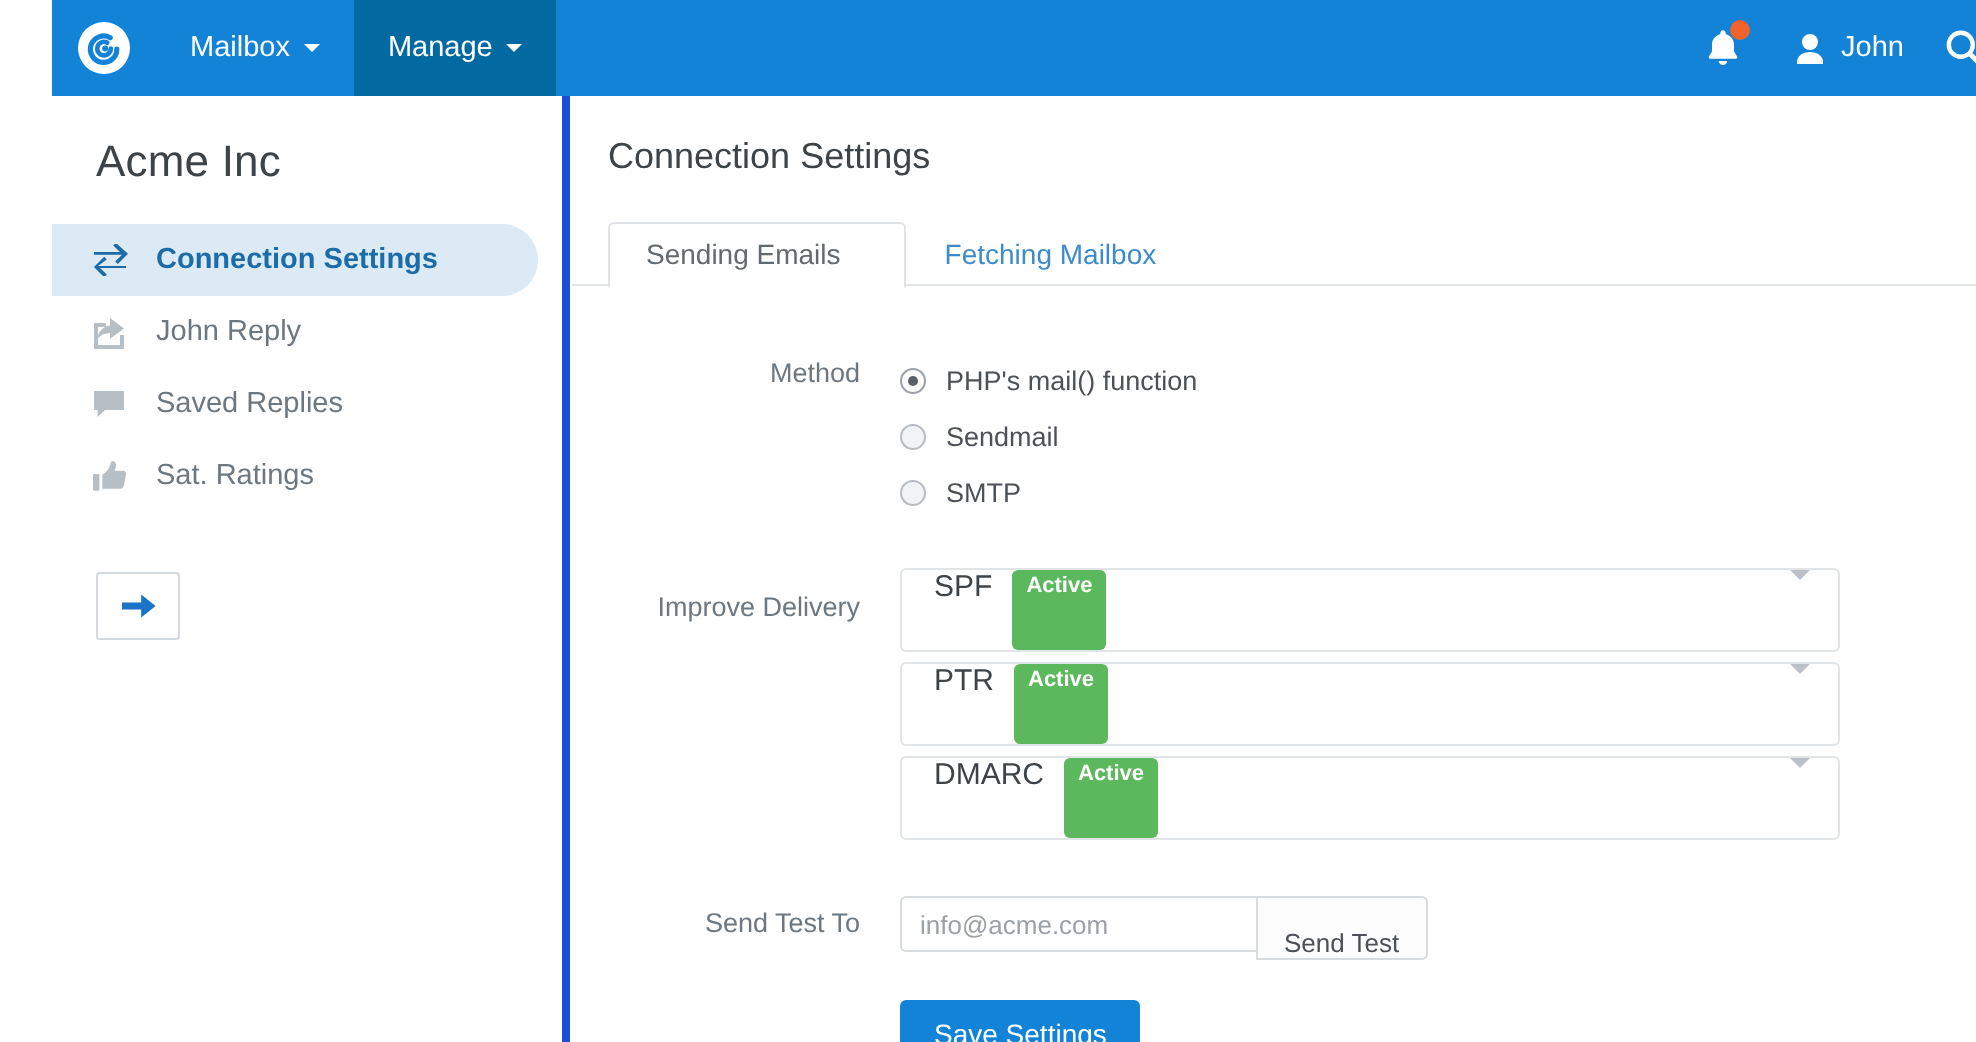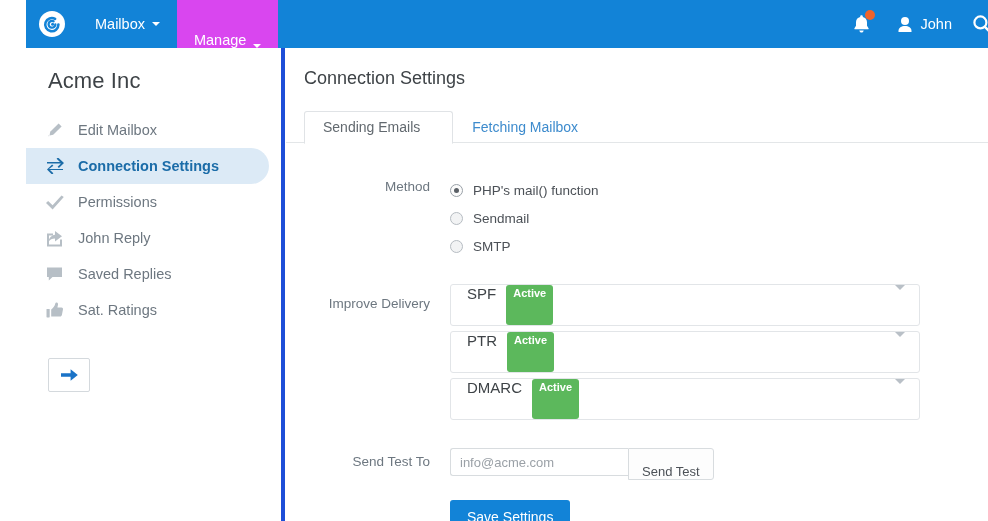--- a/index.html
+++ b/index.html
@@ -36,21 +36,21 @@
     flex: none;
   }
   .nav-item .caret {
     display: inline-block;
     margin-left: 7px;
     width: 0; height: 0;
     border-left: 4px solid transparent;
     border-right: 4px solid transparent;
     border-top: 4px solid #ffffff;
   }
-  .nav-item.active { background: #d946ef; align-items: flex-end; }
+  .nav-item.active { background: #0369a1; }
   .nav-right {
     margin-left: auto; display: flex; align-items: center;
     height: 48px; padding-right: 18px;
   }
   .bell-wrap {
     position: relative; width: 34px; height: 48px;
     display: flex; align-items: center; justify-content: center;
     cursor: pointer;
   }
   .bell-badge {
@@ -282,48 +282,31 @@
       </div>
 
     </div>
   </div>
 
   <div class="sidebar">
     <div class="brand">Acme Inc</div>
 
     <div class="side-menu">
 
-      <div class="side-item">
-        <span class="sicon">
-          <svg width="17" height="17" viewBox="0 0 17 17">
-              <path d="M12.6 1.4l3 3-8.4 8.4-3.6.6.6-3.6z" fill="currentColor"></path>
-              <path d="M2.4 14.3l1.1-.2-.9-.9z" fill="currentColor"></path>
-            </svg>
-        </span>
-        <span class="slabel">Edit Mailbox</span>
-      </div>
 
       <div class="side-item selected">
         <span class="sicon">
           <svg width="18" height="16" viewBox="0 0 18 16">
             <path d="M1 5h13l-3.4-3.3 1.3-1.3L18 5.9l-5.1 5.1-1.3-1.3L15 6.4H1z" fill="currentColor" transform="translate(0,-1)"></path>
             <path d="M17 11H4l3.4 3.3-1.3 1.3L1 10.5l5.1-5.1 1.3 1.3L3 10h14z" fill="currentColor" transform="translate(0,1)"></path>
           </svg>
         </span>
         <span class="slabel">Connection Settings</span>
       </div>
 
-      <div class="side-item">
-        <span class="sicon">
-          <svg width="18" height="15" viewBox="0 0 18 15">
-              <path d="M6.6 14.6L0 8.1l2.1-2.2 4.5 4.4L15.5.5 17.8 2z" fill="currentColor"></path>
-            </svg>
-        </span>
-        <span class="slabel">Permissions</span>
-      </div>
 
       <div class="side-item">
         <span class="sicon">
           <svg width="17" height="17" viewBox="0 0 17 17">
             <path d="M1 3.5h6v2H3v9h11v-5h2v7H1z" fill="currentColor"></path>
             <path d="M9 1l7 5.2-7 5.2V8.6C6 8.6 4 9.6 2.6 11.8 3 7.8 5.4 5.2 9 4.7z" fill="currentColor"></path>
           </svg>
         </span>
         <span class="slabel">John Reply</span>
       </div>

